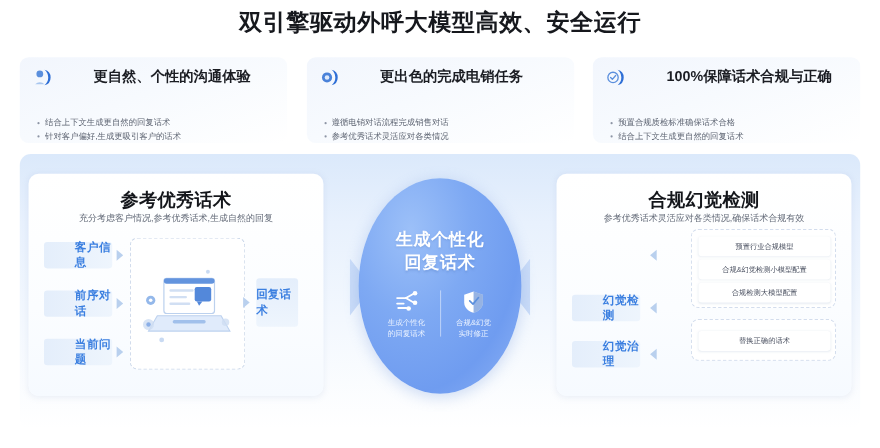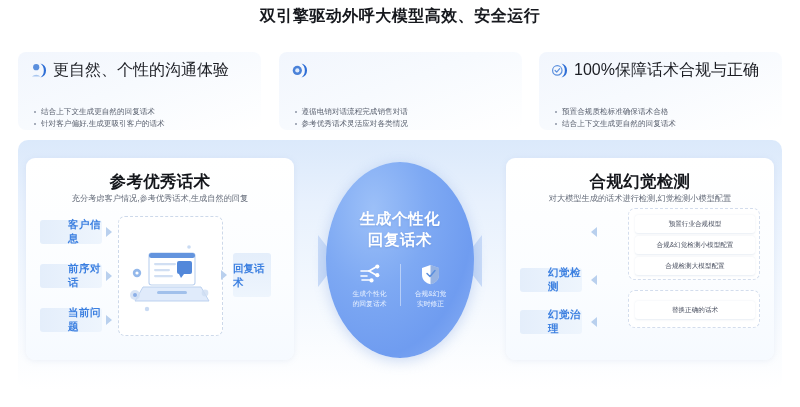--- a/index.html
+++ b/index.html
@@ -8,21 +8,21 @@
     font-family: "Liberation Sans", "DejaVu Sans", sans-serif;
     background: #ffffff;
     overflow: hidden;
   }
   .page { position: relative; width: 800px; height: 407px; background:#fff; }
 
   
   .title {
     position: absolute; top: 6px; left: 0; width: 800px;
     text-align: center;
-    font-size: 16px; font-weight: 700; color: #16181d;
+    font-size: 21px; font-weight: 700; color: #16181d;
     letter-spacing: 0.5px;
   }
 
   
   .cards {
     position: absolute; top: 52px; left: 18px;
     width: 764px; height: 78px;
     display: flex; justify-content: space-between;
   }
   .card {
@@ -30,21 +30,21 @@
     border-radius: 8px;
     padding: 9px 12px 0 12px;
     background: linear-gradient(160deg,#f2f6fd 0%, #f7fafe 45%, #ffffff 100%);
   }
   .card-head { display: flex; align-items: center; gap: 6px; height: 18px; }
   .card-icon {
     width: 17px; height: 17px; position: relative; flex: 0 0 17px;
   }
   .card-icon svg { display: block; }
   .card-title {
-    font-size: 16px; font-weight: 400; color: #1b1d23; white-space: nowrap;
+    font-size: 13px; font-weight: 700; color: #1b1d23; white-space: nowrap; margin-left: 32px;
   }
   .card-bullets { margin-top: 27px; padding-left: 2px; }
   .bullet {
     position: relative;
     font-size: 7.6px; color: #5d6472; line-height: 11.5px;
     padding-left: 9px; white-space: nowrap;
   }
   .bullet::before {
     content: ""; position: absolute; left: 2px; top: 5px;
     width: 2.4px; height: 2.4px; border-radius: 50%; background: #8d95a5;
@@ -196,20 +196,21 @@
 
     <div class="card">
       <div class="card-head">
         <span class="card-icon">
           <svg width="17" height="17" viewBox="0 0 17 17">
             <circle cx="6.3" cy="8.4" r="4.6" fill="#4a82d9"></circle>
             <circle cx="6.3" cy="8.4" r="2.1" fill="#dfeafb"></circle>
             <path d="M10.5 1.5 A7.2 7.2 0 0 1 10.5 15.5 A9 9 0 0 0 10.5 1.5 Z" fill="#2f6fd6"></path>
           </svg>
         </span>
+        <span class="card-title">更出色的完成电销任务</span>
       </div>
       <div class="card-bullets">
         <div class="bullet">遵循电销对话流程完成销售对话</div>
         <div class="bullet">参考优秀话术灵活应对各类情况</div>
       </div>
     </div>
 
     <div class="card">
       <div class="card-head">
         <span class="card-icon">
@@ -340,21 +341,21 @@
           <span class="ci-label">
             <span>合规&amp;幻觉</span><br>
             <span>实时修正</span>
           </span>
         </div>
       </div>
     </div>
 
     <div class="panel panel-right">
       <div class="panel-title">合规幻觉检测</div>
-      <div class="panel-sub">对大模型生成的话术进行检测,幻觉检测小模型配置</div>
+      <div class="panel-sub">参考优秀话术灵活应对各类情况,确保话术合规有效</div>
 
       <span class="chev" style="left:83px; top:68px;">
         <svg width="9" height="12" viewBox="0 0 9 12">
             <path d="M8 1 L2 6 L8 11 Z" fill="#b9d0ee"></path>
           </svg>
       </span>
 
       <div class="chip" style="left:14px; top:110px;">幻觉检测</div>
       <span class="chev" style="left:83px; top:116px;">
         <svg width="9" height="12" viewBox="0 0 9 12">

